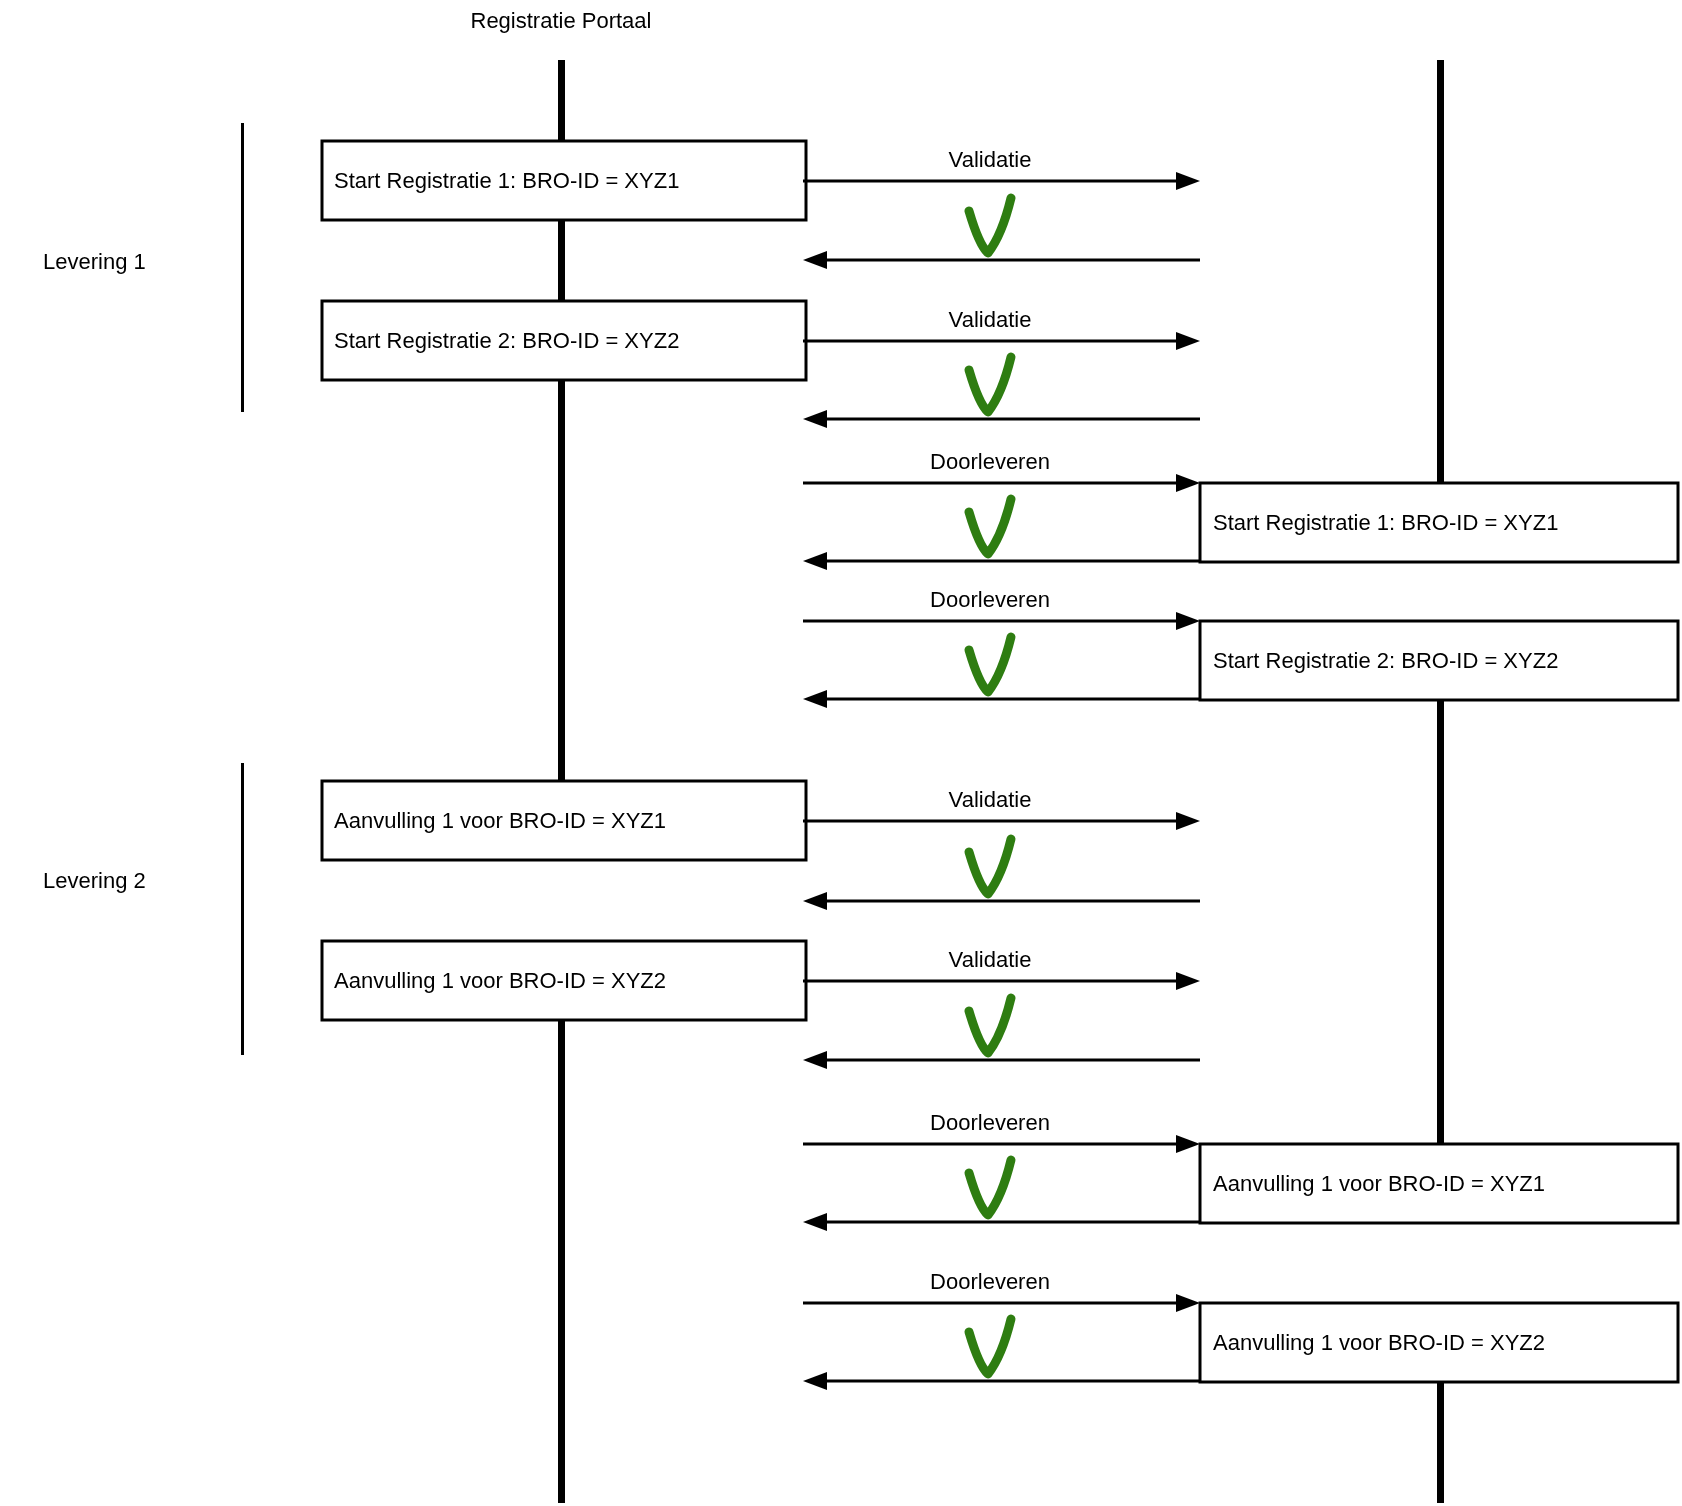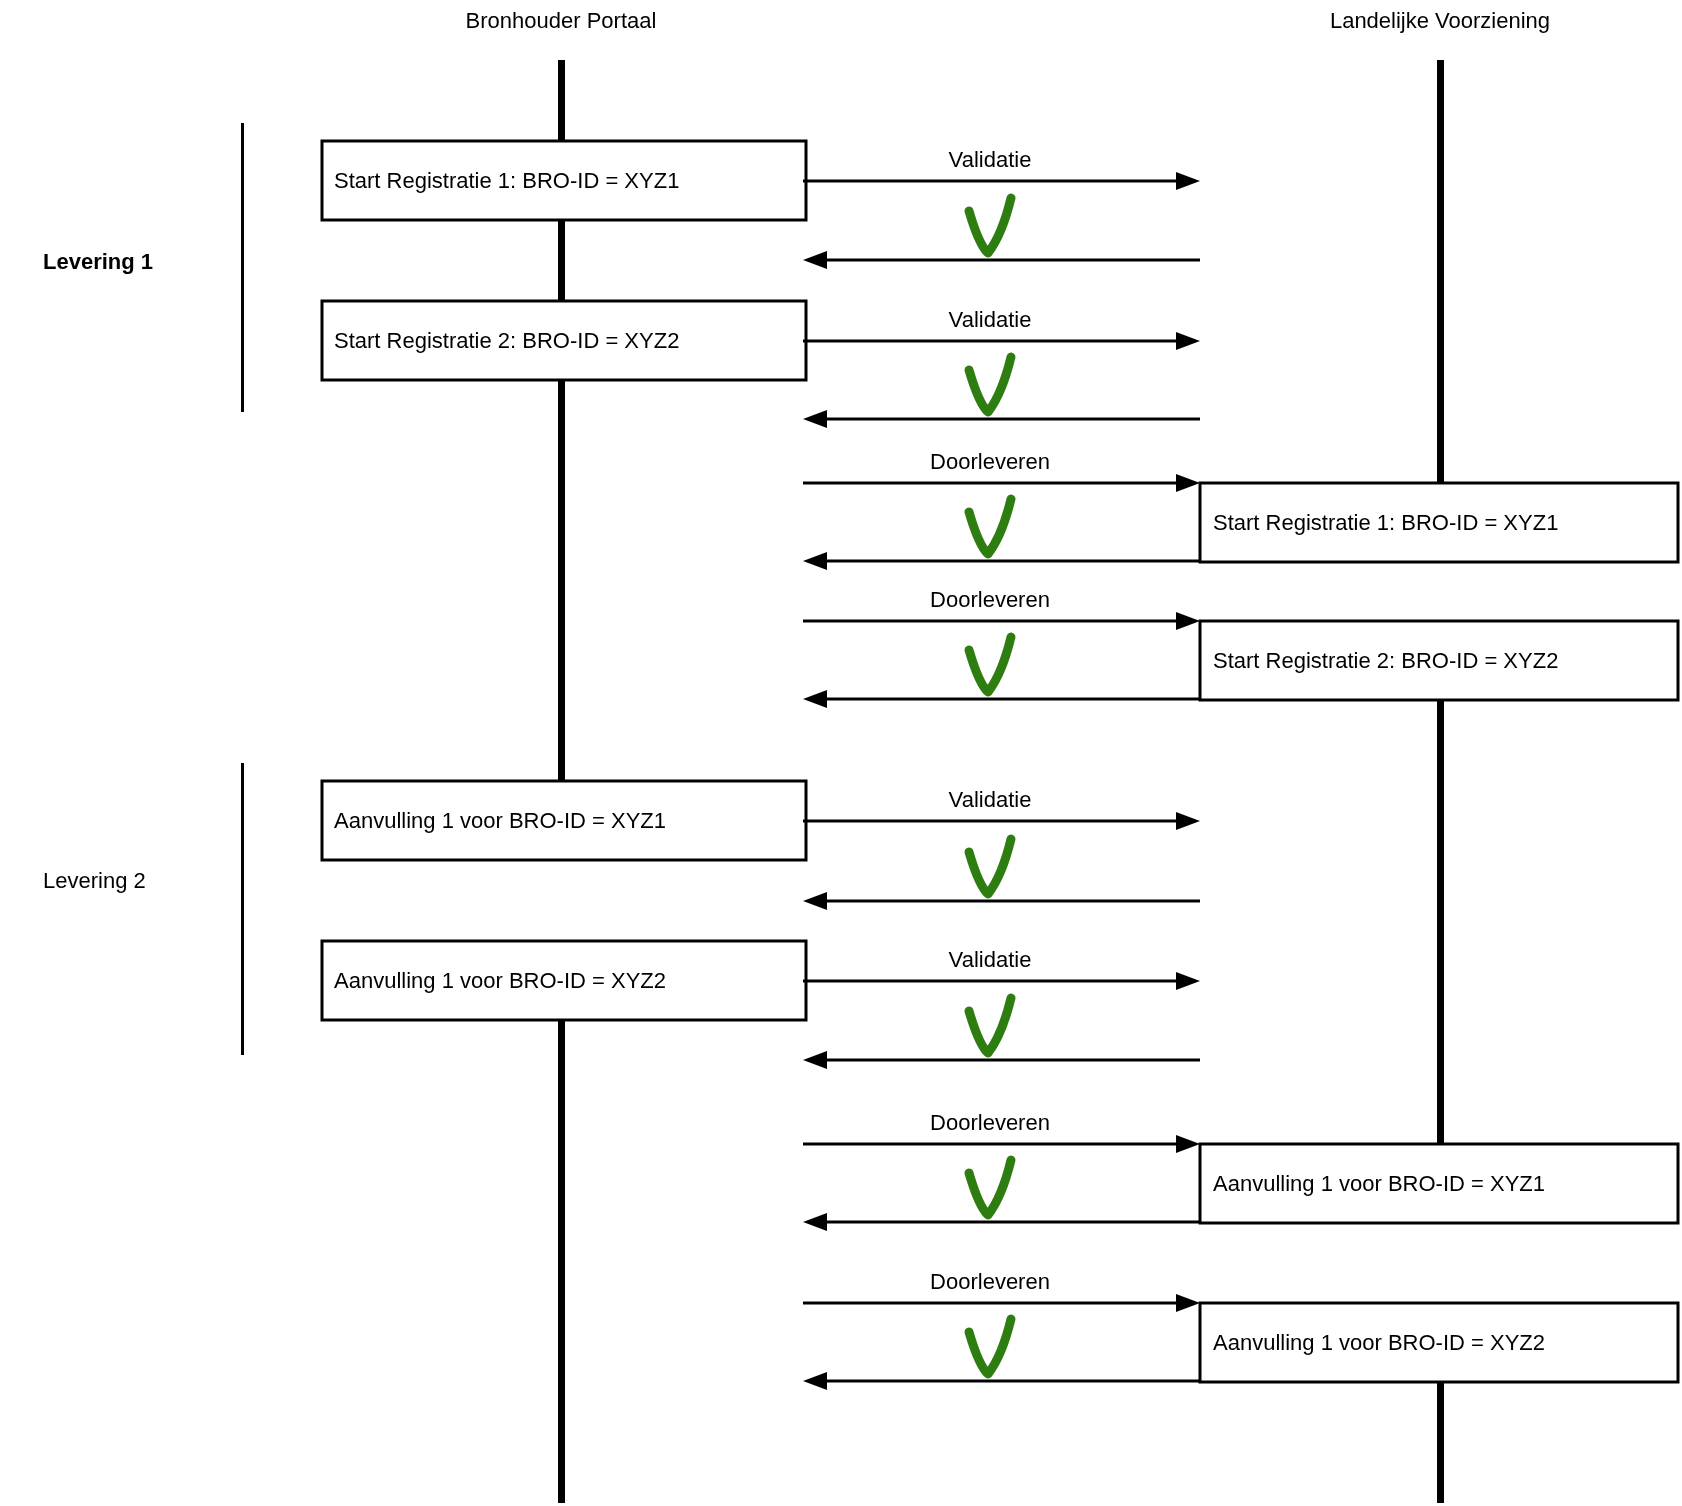--- a/index.html
+++ b/index.html
@@ -135,24 +135,23 @@
       <path class="check" d="M 969 370  Q 979 404  988 412  Q 1002 394  1011 357" stroke="#2e7d11"></path>
       <path class="check" d="M 969 512  Q 979 546  988 554  Q 1002 536  1011 499" stroke="#2e7d11"></path>
       <path class="check" d="M 969 650  Q 979 684  988 692  Q 1002 674  1011 637" stroke="#2e7d11"></path>
       <path class="check" d="M 969 852  Q 979 886  988 894  Q 1002 876  1011 839" stroke="#2e7d11"></path>
       <path class="check" d="M 969 1011 Q 979 1045 988 1053 Q 1002 1035 1011 998" stroke="#2e7d11"></path>
       <path class="check" d="M 969 1173 Q 979 1207 988 1215 Q 1002 1197 1011 1160" stroke="#2e7d11"></path>
       <path class="check" d="M 969 1332 Q 979 1366 988 1374 Q 1002 1356 1011 1319" stroke="#2e7d11"></path>
     </g>
   </svg>
 
-  <div class="txt center" style="left:361px; top:8px; width:400px;">Bronhouder Portaal</div>
-  <div class="txt center" style="left:1240px; top:8px; width:400px;">Landelijke Voorziening</div>
+  <div class="txt center" style="left:361px; top:8px; width:400px;">Registratie Portaal</div>
 
-  <div class="txt" style="left:43px; top:249px;font-weight:bold;">Levering 1</div>
+  <div class="txt" style="left:43px; top:249px;">Levering 1</div>
   <div class="txt" style="left:43px; top:868px;text-align:center;">Levering 2</div>
 
   <div class="txt" style="left:334px; top:168px;">Start Registratie 1: BRO-ID = XYZ1</div>
   <div class="txt" style="left:334px; top:328px;">Start Registratie 2: BRO-ID = XYZ2</div>
   <div class="txt" style="left:334px; top:808px;">Aanvulling 1 voor BRO-ID = XYZ1</div>
   <div class="txt" style="left:334px; top:968px;">Aanvulling 1 voor BRO-ID = XYZ2</div>
 
   <div class="txt" style="left:1213px; top:510px;">Start Registratie 1: BRO-ID = XYZ1</div>
   <div class="txt" style="left:1213px; top:648px;">Start Registratie 2: BRO-ID = XYZ2</div>
   <div class="txt" style="left:1213px; top:1171px;">Aanvulling 1 voor BRO-ID = XYZ1</div>

